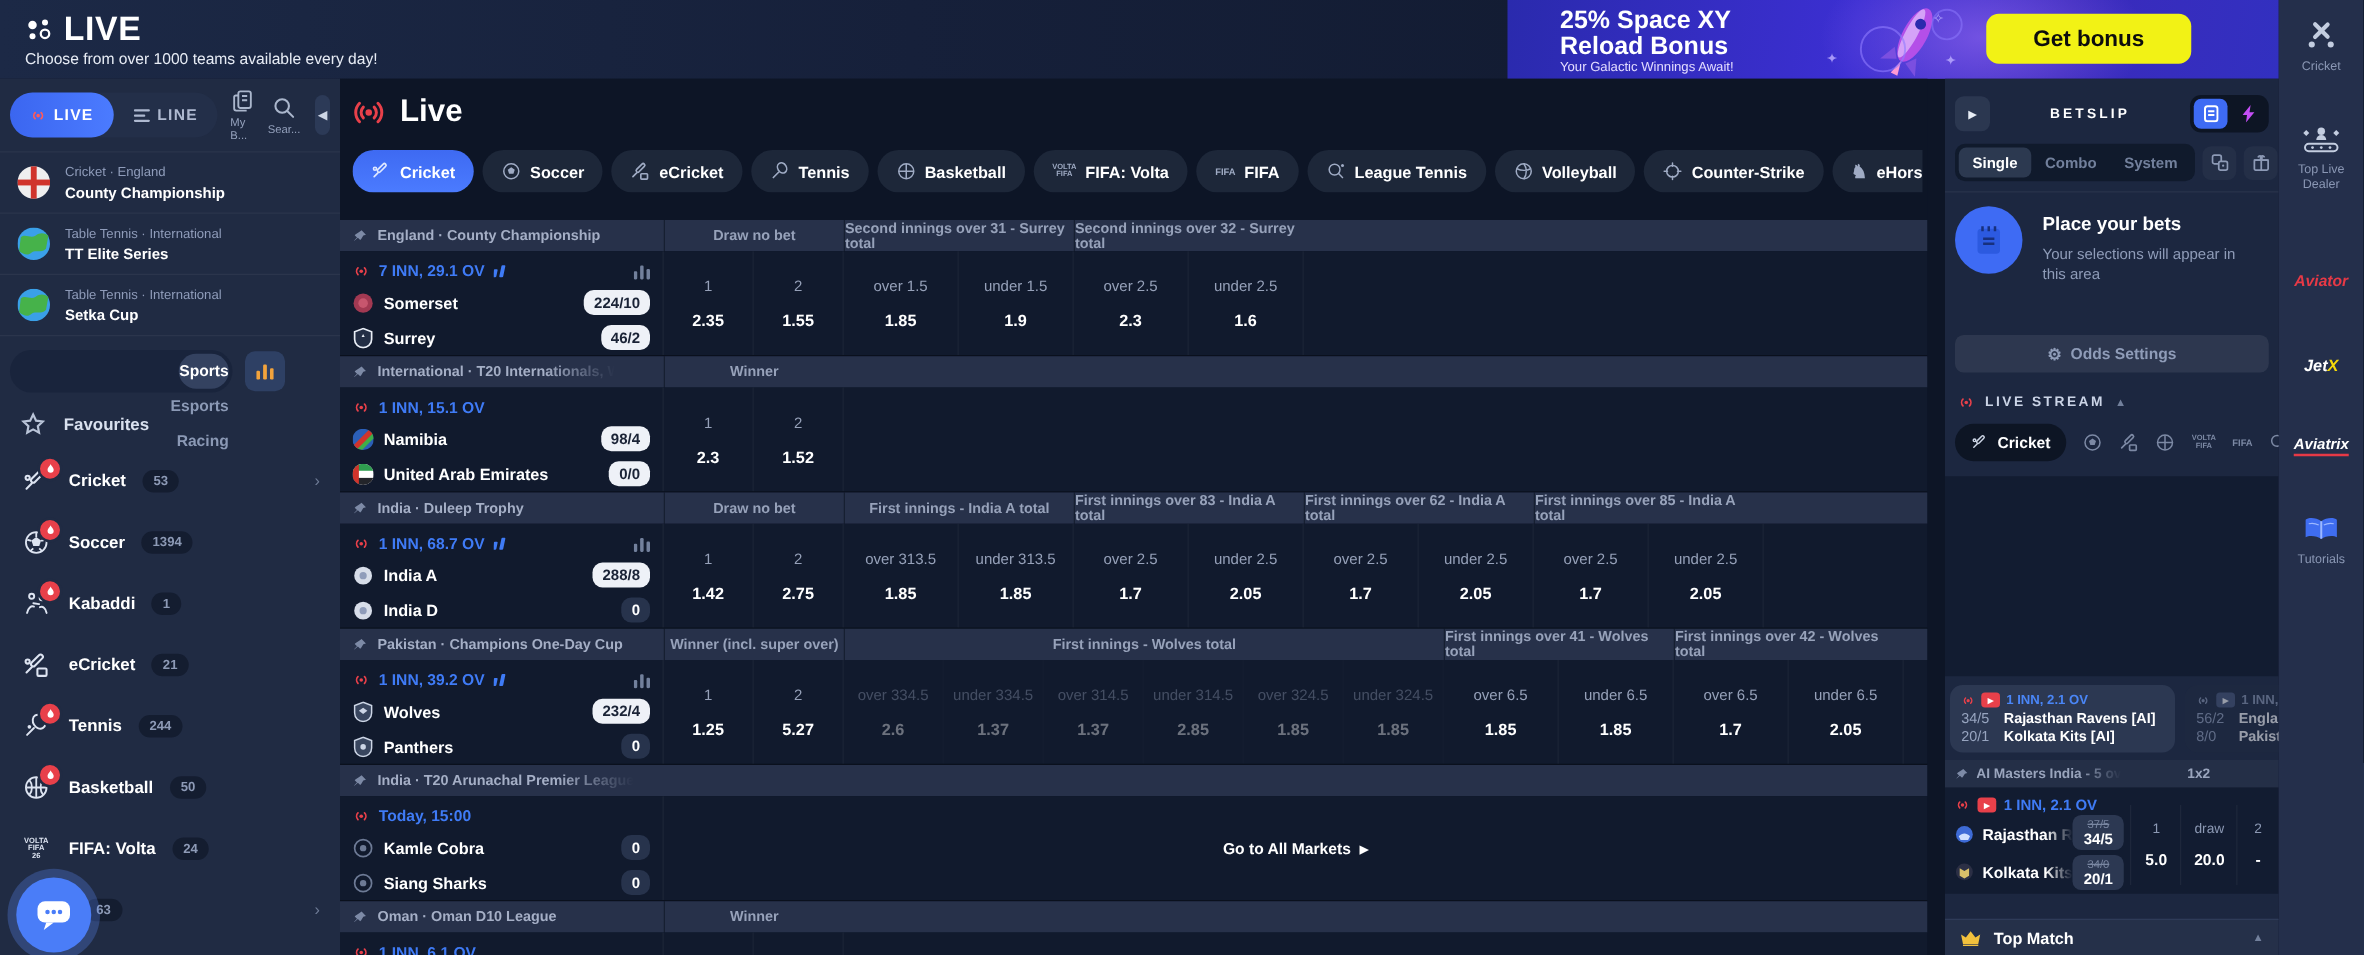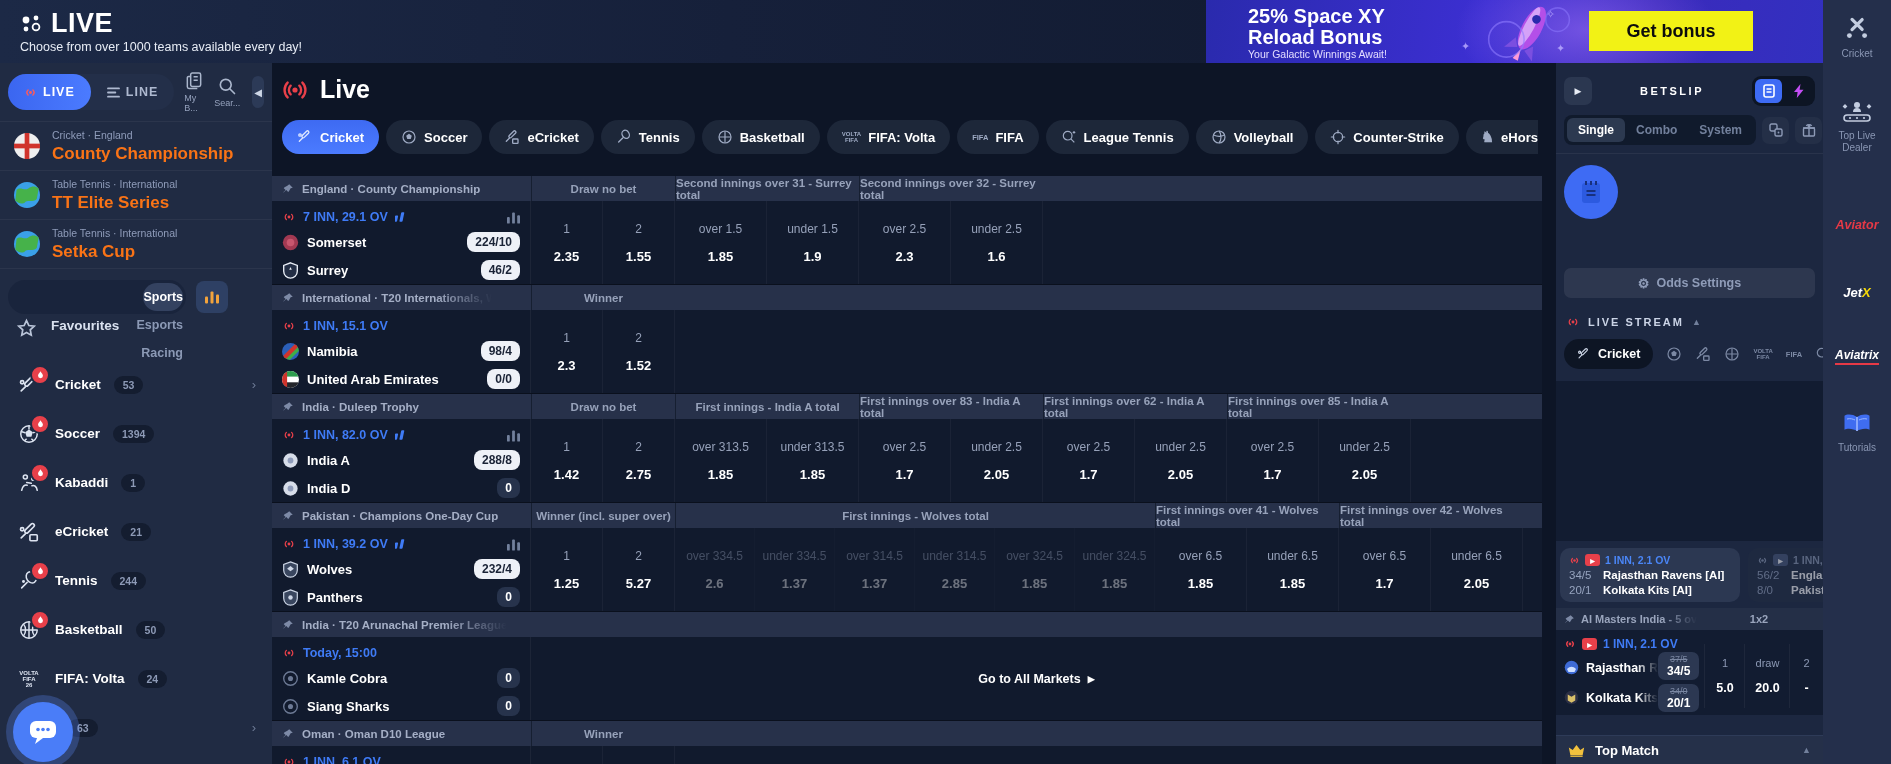--- a/index.html
+++ b/index.html
@@ -10,41 +10,41 @@
   .logo{position:absolute;left:20px;top:8px;display:flex;align-items:center;gap:9px;}
   .logo-text{color:#fff;font-weight:bold;font-size:27px;letter-spacing:.5px;}
   .tagline{position:absolute;left:20px;top:40px;font-size:12.5px;color:#e7ecf5;}
   .banner{position:absolute;left:1206px;top:0;width:617px;height:63px;overflow:hidden;background:linear-gradient(100deg,#2a2aad,#3c2fd2 45%,#3a2abc 72%,#3230c0);}
   .banner:before{content:"";position:absolute;left:250px;top:-40px;width:260px;height:140px;background:radial-gradient(closest-side,rgba(170,120,255,.5),transparent);}
   .bn-t1{position:absolute;left:42px;top:5px;font-size:20px;font-weight:bold;color:#fff;}
   .bn-t2{position:absolute;left:42px;top:26px;font-size:20px;font-weight:bold;color:#fff;}
   .bn-sub{position:absolute;left:42px;top:48px;font-size:10.5px;color:#e3dcff;}
   .bn-rocket{position:absolute;left:280px;top:0px;}
   .bn-deco{position:absolute;color:#b9a9ff;font-size:11px;opacity:.85;}
-  .get-bonus{position:absolute;left:383px;top:11px;width:164px;height:40px;background:#f2f215;border-radius:0;color:#0d0d0d;font-weight:bold;font-size:18px;display:flex;align-items:center;justify-content:center;cursor:pointer;}
+  .get-bonus{position:absolute;left:383px;top:11px;width:164px;height:40px;background:#f2f215;border-radius:10px;color:#0d0d0d;font-weight:bold;font-size:18px;display:flex;align-items:center;justify-content:center;cursor:pointer;}
   
   .sidebar{position:absolute;left:0;top:63px;width:272px;height:701px;background:#202b43;overflow:hidden;}
   .sb-toolbar{display:flex;align-items:center;height:58px;padding:0 8px;gap:10px;}
   .mode-capsule{display:flex;align-items:center;background:#232f49;border-radius:18px;height:36px;}
   .mode-live{display:flex;align-items:center;gap:6px;height:36px;padding:0 16px;border-radius:18px;background:linear-gradient(90deg,#3b66f0,#4b7bff);color:#fff;font-weight:bold;font-size:12.5px;letter-spacing:1px;}
   .mode-line{display:flex;align-items:center;gap:6px;height:36px;padding:0 16px;color:#aeb9d0;font-weight:bold;font-size:12.5px;letter-spacing:1px;}
   .tool-ico{display:flex;flex-direction:column;align-items:center;gap:2px;color:#aab6cc;width:34px;}
   .tool-lbl{font-size:9px;color:#95a2bd;}
   .collapse-btn{margin-left:2px;width:28px;height:32px;border-radius:8px;background:#2c3a57;color:#cdd6e6;font-size:10px;display:flex;align-items:center;justify-content:center;}
   .pinned{border-top:1px solid rgba(255,255,255,.05);}
   .pinned-item{display:flex;align-items:center;gap:12px;height:48px;padding:0 14px;border-bottom:1px solid rgba(255,255,255,.05);cursor:pointer;}
   .pi-txt{display:flex;flex-direction:column;gap:3px;}
   .pi-cat{font-size:10.5px;color:#8f9cba;}
-  .pi-name{font-size:17px;color:#f97316;font-weight:bold;}
+  .pi-name{font-size:12px;color:#ffffff;font-weight:bold;}
   .sb-tabs{display:flex;align-items:center;gap:10px;margin:11px 8px 4px 8px;}
   .tabs-capsule{display:flex;background:#19243c;border-radius:17px;height:34px;align-items:flex-end;padding:3px;box-sizing:border-box;width:178px;flex-direction:column;}
   .sb-tab{flex:1;text-align:center;font-size:12.5px;color:#8b99b5;font-weight:bold;line-height:28px;border-radius:14px;cursor:pointer;}
   .sb-tab.active{background:#344260;color:#fff;}
   .sb-chart-btn{width:32px;height:32px;border-radius:8px;background:#2e4064;display:flex;align-items:center;justify-content:center;cursor:pointer;}
-  .fav-row{display:flex;gap:14px;padding:0 16px;height:42px;color:#d9e1ef;font-weight:bold;font-size:13.5px;cursor:pointer;}
+  .fav-row{display:flex;align-items:center;gap:14px;padding:0 16px;height:42px;color:#d9e1ef;font-weight:bold;font-size:13.5px;cursor:pointer;}
   .sport-row{display:flex;align-items:center;gap:13px;padding:0 16px;height:49px;cursor:pointer;}
   .sport-ico{position:relative;width:26px;height:26px;color:#dde4f1;display:flex;align-items:center;justify-content:center;}
   .live-badge{position:absolute;top:-7px;right:-8px;width:16px;height:16px;background:#e8404a;border-radius:50%;border:2px solid #202b43;display:flex;align-items:center;justify-content:center;}
   .sport-name{font-size:13.5px;color:#fff;font-weight:bold;}
   .sport-count{background:#141d30;border-radius:10px;padding:3px 9px;font-size:10.5px;color:#8d9ab6;font-weight:bold;}
   .sport-chev{margin-left:auto;color:#6d7a95;font-size:13px;}
   .volta-ico{font-size:6px;line-height:6px;font-weight:bold;color:#dde4f1;text-align:center;}
   .fifa-ico{font-size:7.5px;font-weight:bold;color:#dde4f1;}
   .chat-fab{position:absolute;left:13px;top:702px;width:60px;height:60px;border-radius:50%;background:#4a7df8;box-shadow:0 0 0 7px rgba(94,140,255,.28);display:flex;align-items:center;justify-content:center;cursor:pointer;z-index:40;}
   
@@ -659,21 +659,21 @@
           <div class="gh-m mw184">First innings over 85 - India A total</div>
         </div>
         <div class="match">
           <div class="m-left">
             <div class="m-status">
               <svg width="14" height="14" viewBox="0 0 24 24" fill="none" stroke="#e8404a" stroke-width="2.4" stroke-linecap="round">
                   <circle cx="12" cy="12" r="2.5" fill="#e8404a" stroke="none"></circle>
                   <path d="M7.5 16.5a6.4 6.4 0 0 1 0-9"></path>
                   <path d="M16.5 7.5a6.4 6.4 0 0 1 0 9"></path>
                 </svg>
-              <span>1 INN, 82.0 OV</span>
+              <span>1 INN, 68.7 OV</span>
               <svg width="11" height="12" viewBox="0 0 14 12" fill="#3f7bf6">
                   <rect x="1" y="4" width="4" height="8" rx="1" transform="skewX(-12)"></rect>
                   <rect x="8" y="0" width="4" height="12" rx="1" transform="skewX(-12)"></rect>
                 </svg>
             </div>
             <span class="m-chart">
                 <svg width="13" height="12" viewBox="0 0 14 12" fill="currentColor">
                   <rect x="0" y="5" width="3" height="7" rx="1"></rect>
                   <rect x="5.5" y="0" width="3" height="12" rx="1"></rect>
                   <rect x="11" y="3" width="3" height="9" rx="1"></rect>
@@ -963,20 +963,24 @@
 
     <div class="bs-sep"></div>
 
     <div class="bs-empty">
       <div class="bs-empty-ic">
         <svg width="24" height="26" viewBox="0 0 24 26" fill="none" stroke="#1d49c8" stroke-width="2">
             <rect x="3" y="4" width="18" height="20" rx="3" fill="#2c5ae0" stroke="none"></rect>
             <path d="M7 2v4M12 2v4M17 2v4" stroke="#17307e"></path>
             <path d="M7.5 12h9M7.5 16h9" stroke="#17307e"></path>
           </svg>
+      </div>
+      <div>
+        <div class="bs-empty-tt">Place your bets</div>
+        <div class="bs-empty-sub">Your selections will appear in this area</div>
       </div>
     </div>
 
     <div class="bs-odds-btn">
       <span style="font-size:13px;">⚙</span>
       <span>Odds Settings</span>
     </div>
 
     <div class="bs-ls-head">
       <svg width="14" height="14" viewBox="0 0 24 24" fill="none" stroke="#e8404a" stroke-width="2.4" stroke-linecap="round">

